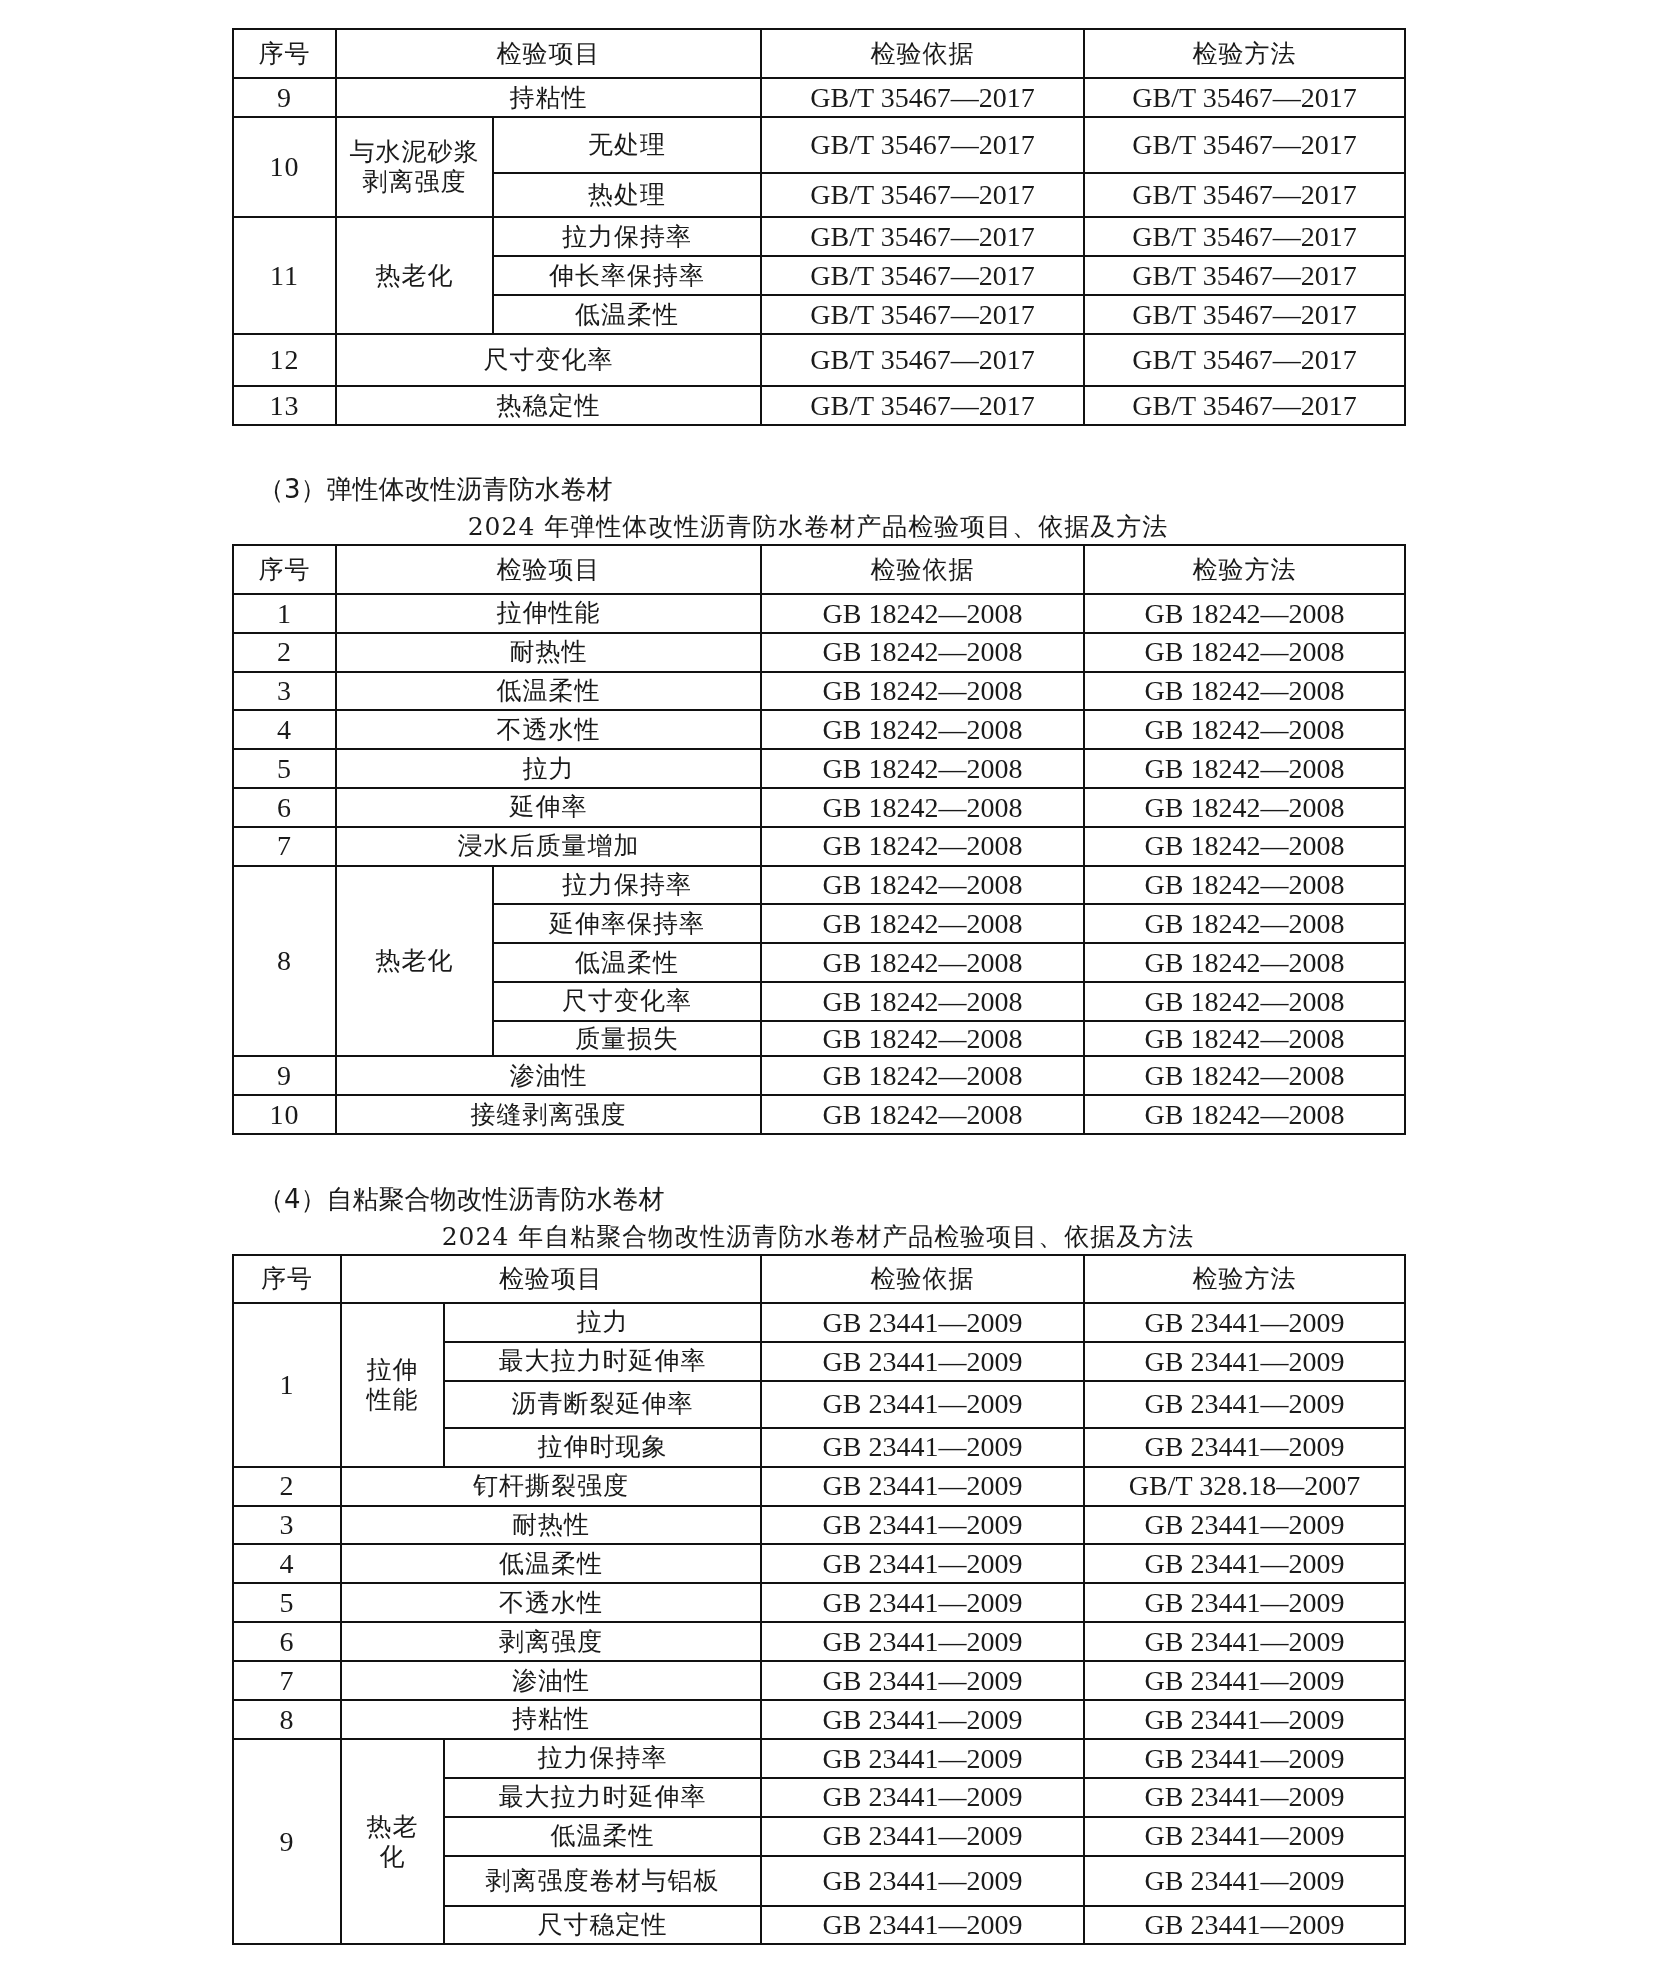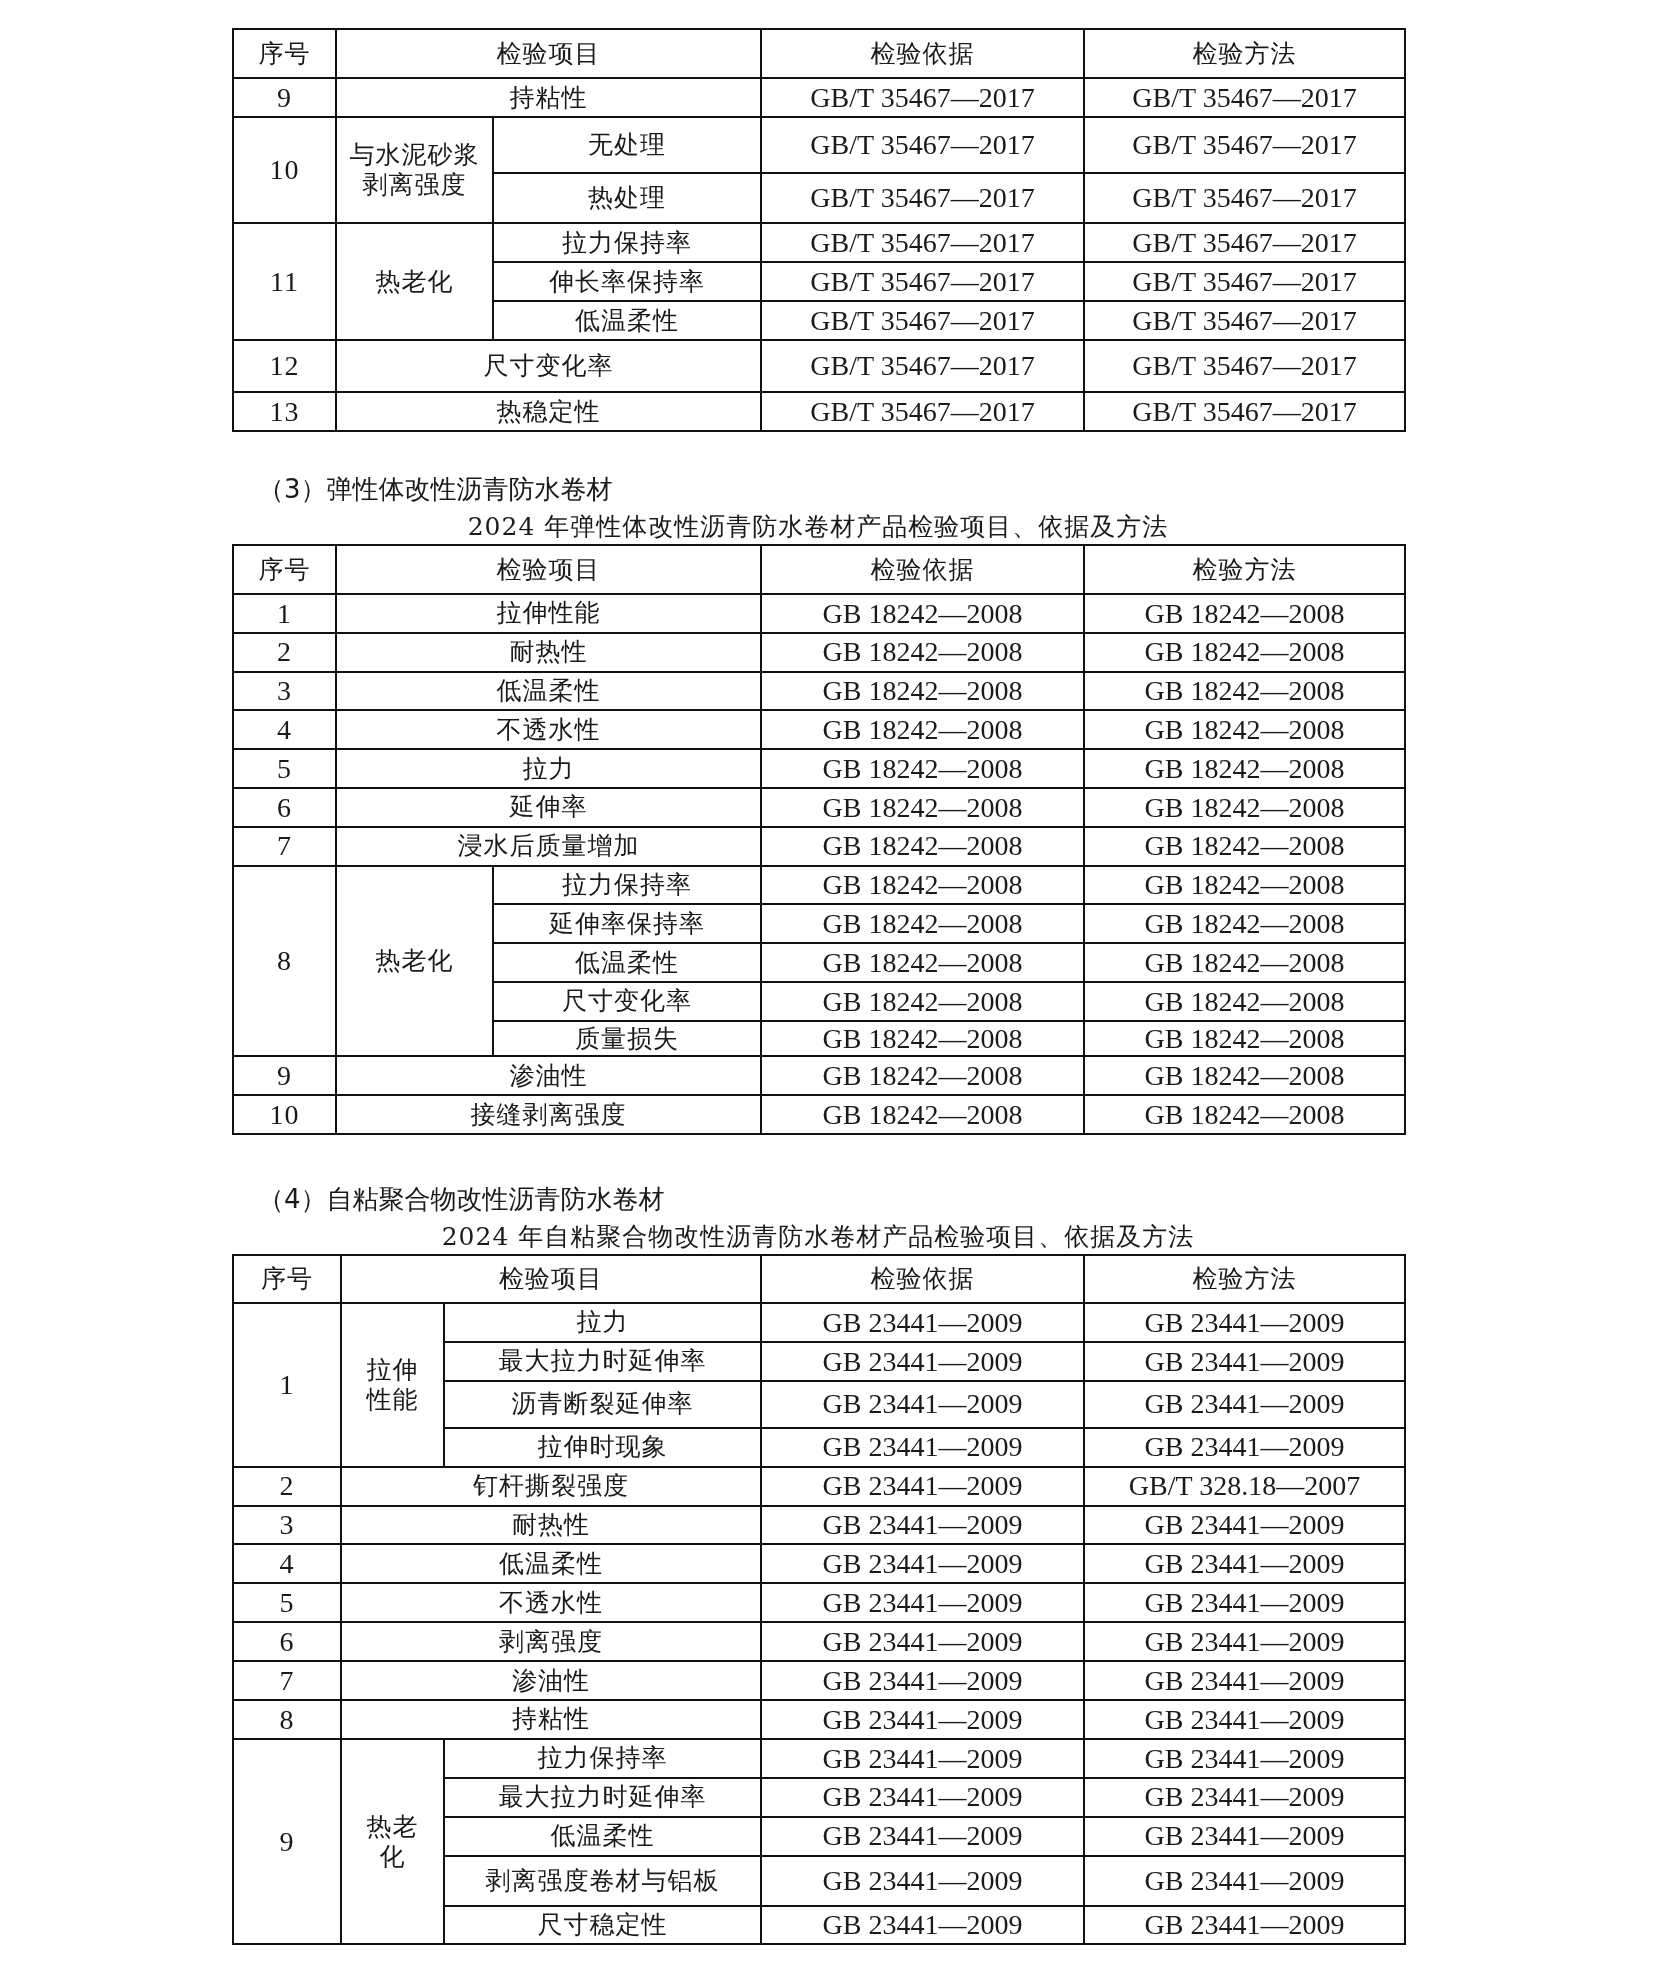--- a/index.html
+++ b/index.html
@@ -38,21 +38,21 @@
     <td class="std">GB/T 35467—2017</td>
     <td class="std">GB/T 35467—2017</td>
   </tr>
   <tr style="height:56px">
     <td class="num" rowspan="2">10</td>
     <td rowspan="2" style="padding:14px 8px;">与水泥砂浆剥离强度</td>
     <td>无处理</td>
     <td class="std">GB/T 35467—2017</td>
     <td class="std">GB/T 35467—2017</td>
   </tr>
-  <tr style="height:50px">
+  <tr style="height:44px">
     <td>热处理</td>
     <td class="std">GB/T 35467—2017</td>
     <td class="std">GB/T 35467—2017</td>
   </tr>
   <tr style="height:39px">
     <td class="num" rowspan="3">11</td>
     <td rowspan="3">热老化</td>
     <td>拉力保持率</td>
     <td class="std">GB/T 35467—2017</td>
     <td class="std">GB/T 35467—2017</td>

